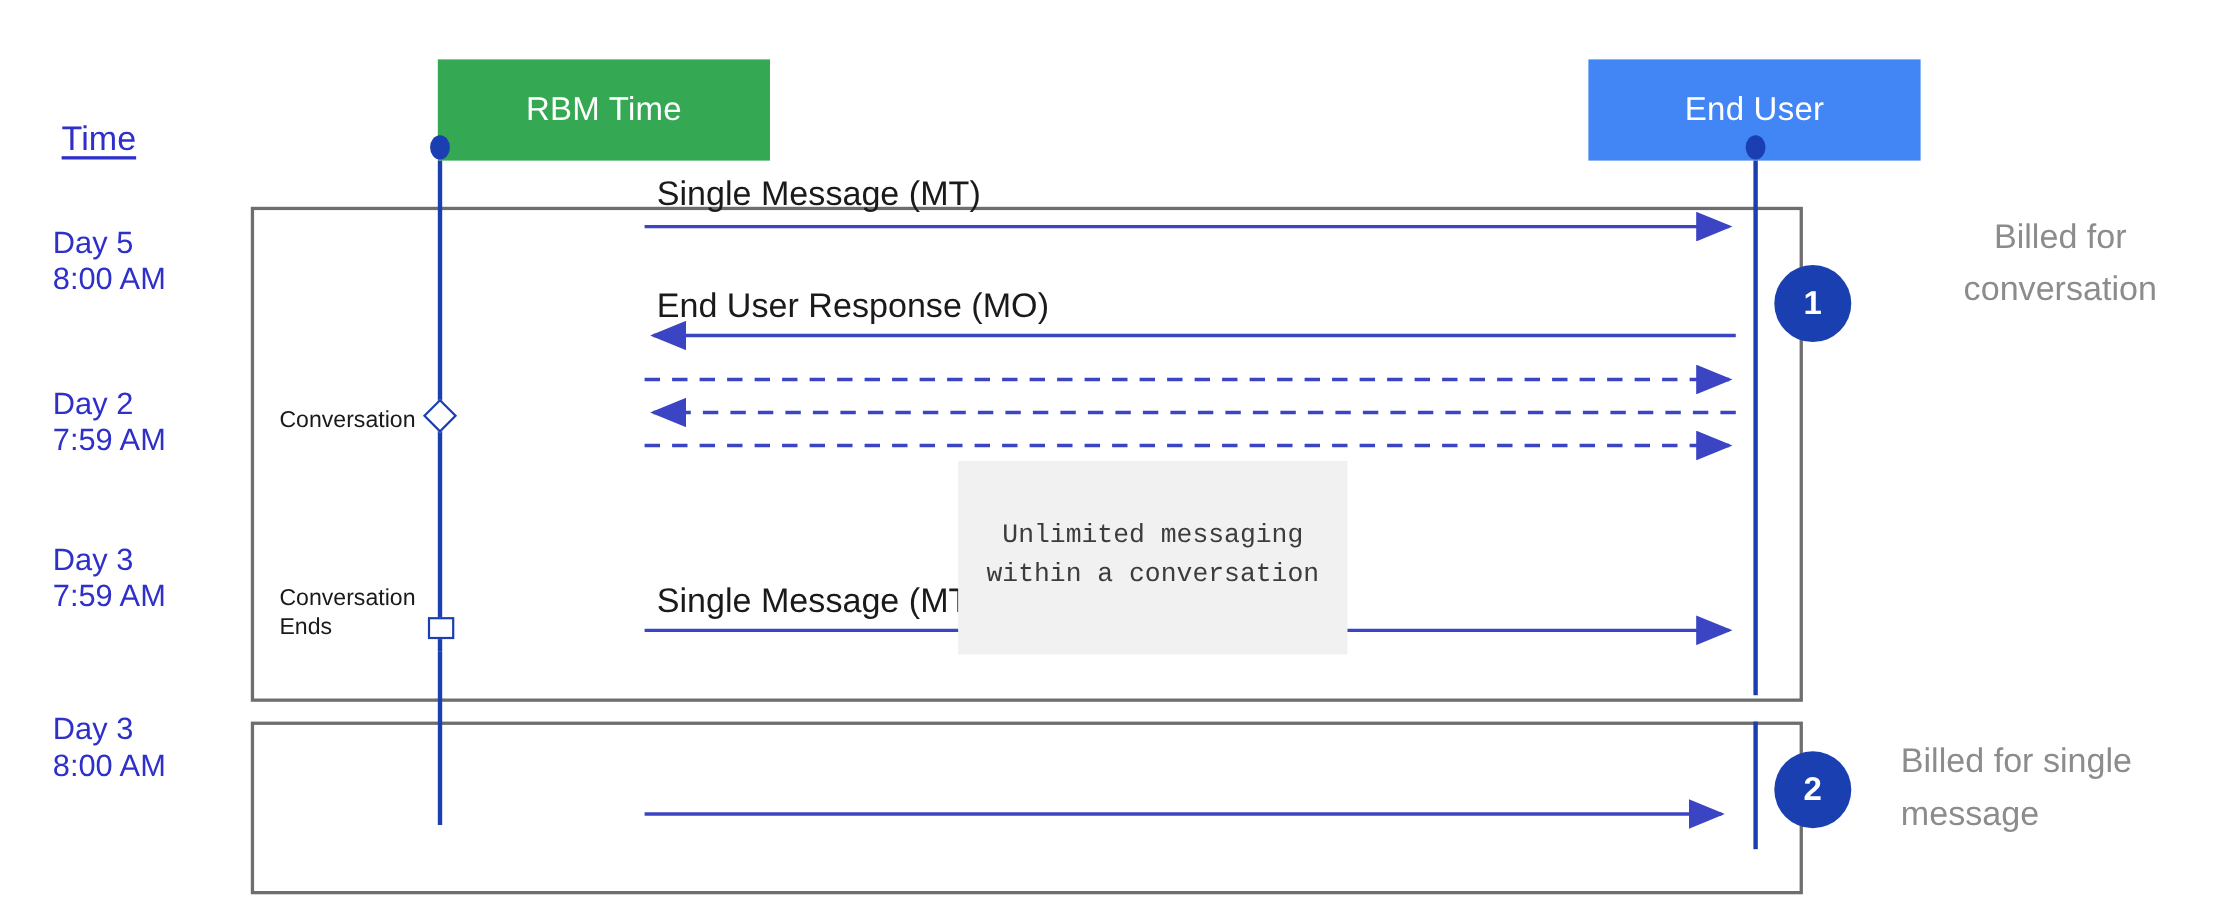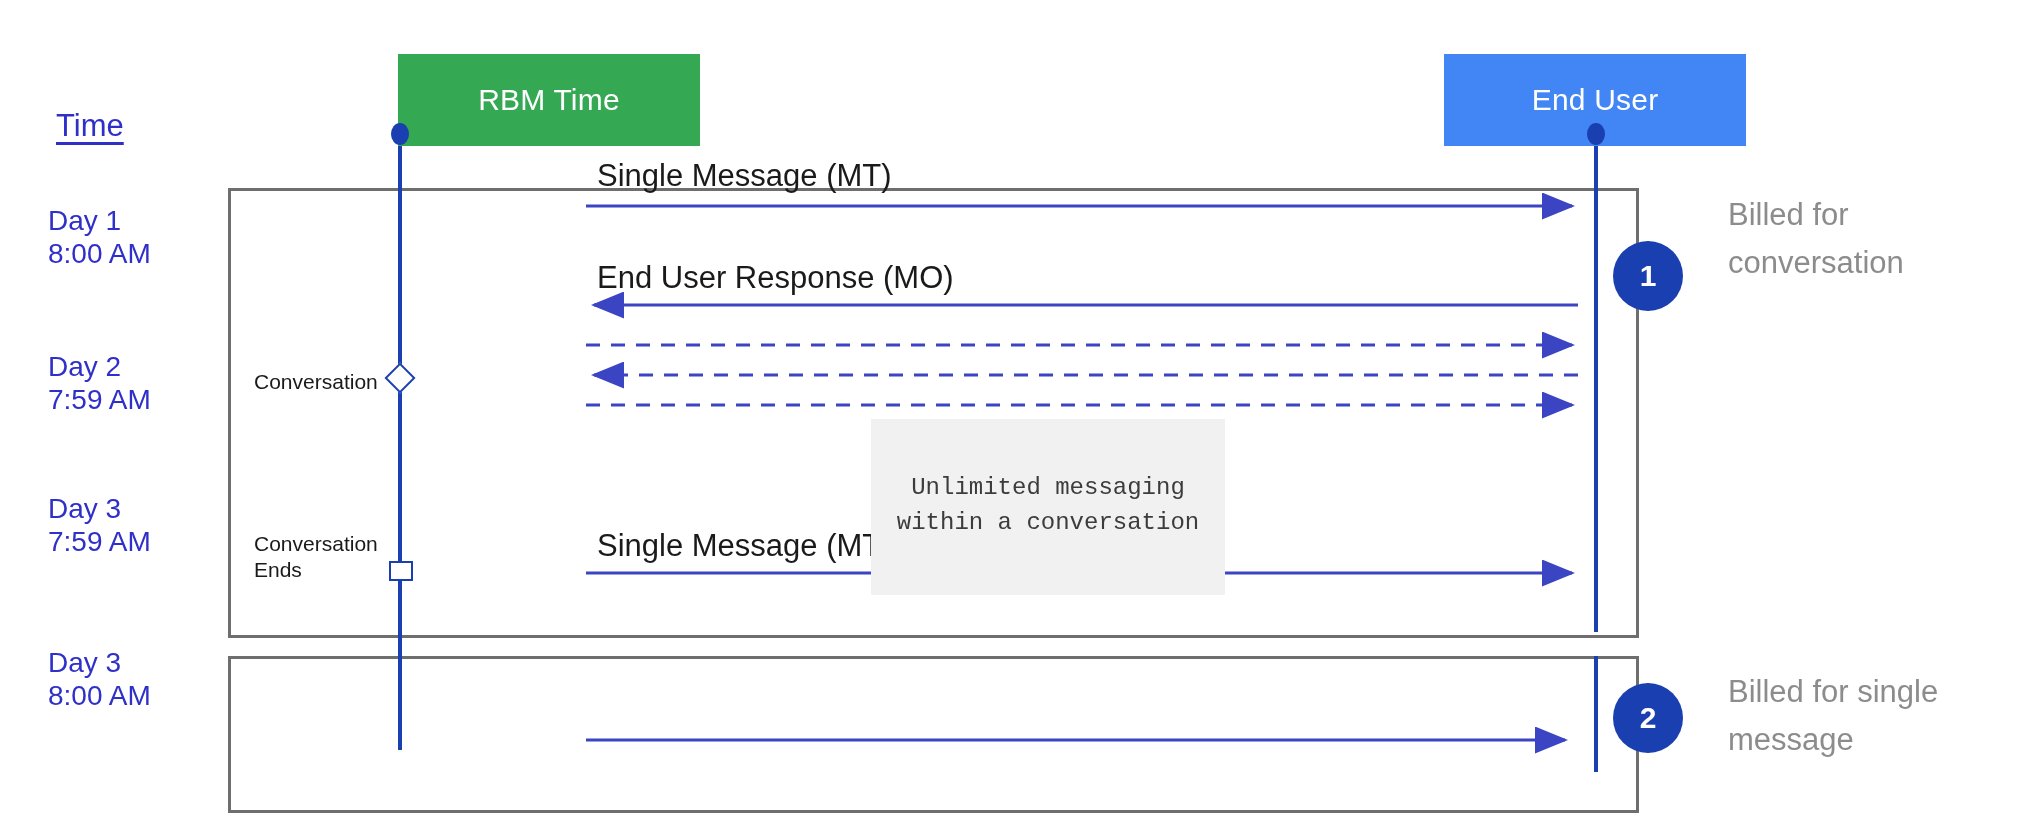--- a/index.html
+++ b/index.html
@@ -68,32 +68,32 @@
     font-size:24px;color:#3c3c3c;line-height:1.45;font-family:Liberation Mono, monospace;}
 
   
   .badge{position:absolute;width:70px;height:70px;border-radius:50%;background:#1a3fb0;
     color:#ffffff;font-size:30px;display:flex;align-items:center;justify-content:center;font-weight:bold;}
   #badge-1{left:1613px;top:213px;}
   #badge-2{left:1613px;top:655px;}
 
   
   .billing-note{position:absolute;font-size:31px;color:#8c8c8c;line-height:1.55;}
-  #bn1{left:1728px;top:163px;width:290px;}
+  #bn1{left:1728px;top:163px;width:290px;text-align:center;}
   #bn2{left:1728px;top:640px;width:295px;}
 </style>
 </head>
 <body>
 
 <div id="stage">
 
   <div id="time-label" class="abs">Time</div>
 
   <div id="t1" class="time-stamp">
-    <div>Day 1</div>
+    <div>Day 5</div>
     <div>8:00 AM</div>
   </div>
   <div id="t2" class="time-stamp">
     <div>Day 2</div>
     <div>7:59 AM</div>
   </div>
   <div id="t3" class="time-stamp">
     <div>Day 3</div>
     <div>7:59 AM</div>
   </div>

